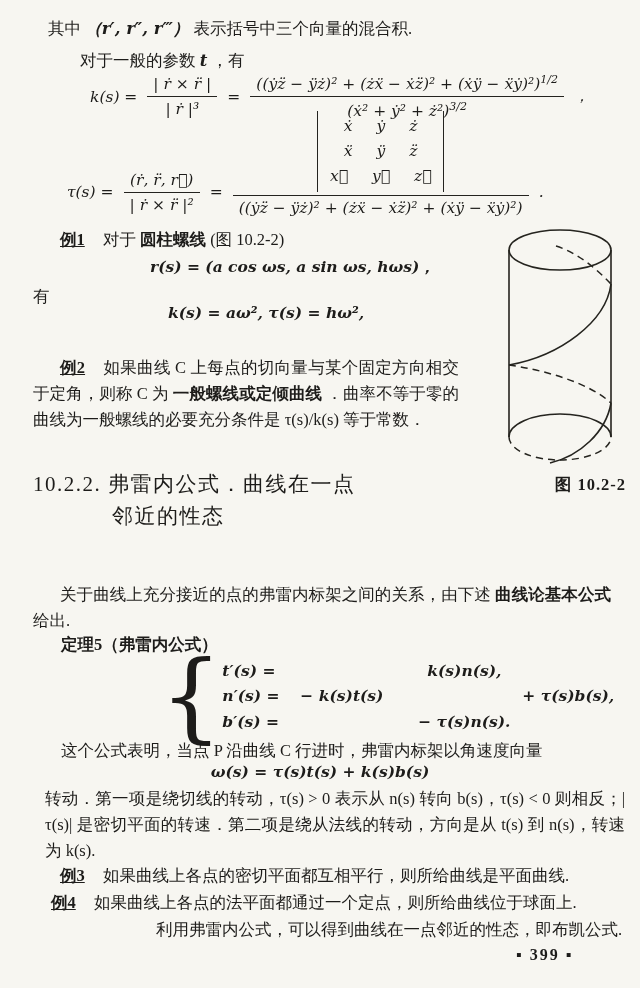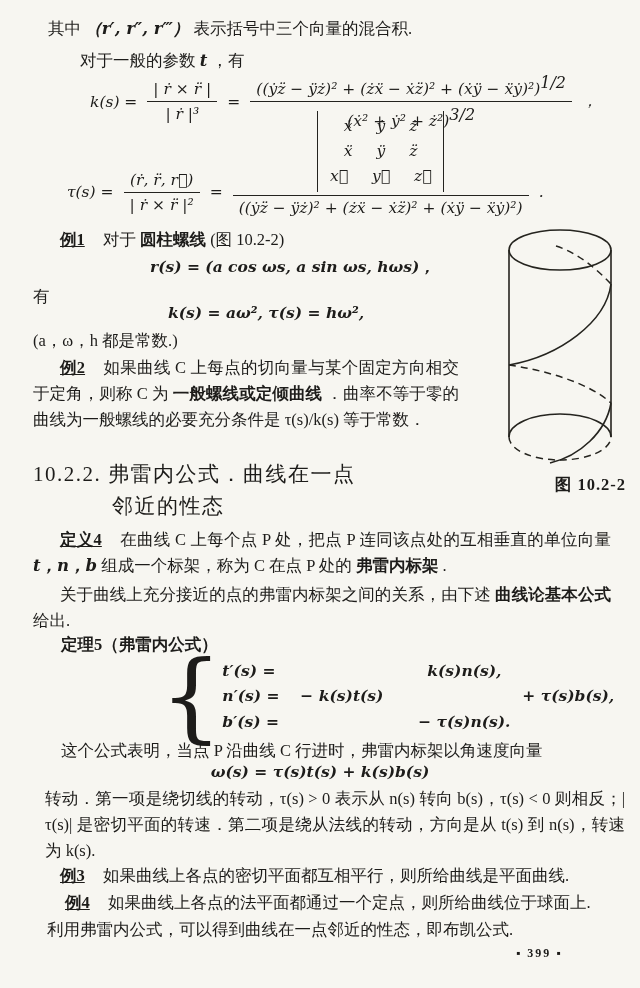--- a/index.html
+++ b/index.html
@@ -13,31 +13,31 @@
   .t  { font-size:16.5px; line-height:26px; }
   .just { text-align:justify; }
   .ind { text-indent:27px; }
   .b  { font-weight:700; }
   .mb { font-family:"DejaVu Serif",serif; font-style:italic; font-weight:600; }
   .frow { display:flex; align-items:center; font-size:15.5px; font-family:"DejaVu Serif",serif; font-style:italic; }
   .frow > * { margin:0 5px; }
   .frac { display:inline-flex; flex-direction:column; align-items:center; text-align:center; }
   .frac .num { padding:1px 6px 3px; border-bottom:1.5px solid #24231f; align-self:stretch; }
   .frac .den { padding:3px 6px 1px; }
-  sup.e { font-size:16px; font-style:italic;text-align:center; }
+  sup.e { font-size:11px; font-style:italic;text-align:center; }
   .det { display:inline-block; border-left:1.6px solid #24231f; border-right:1.6px solid #24231f; padding:3px 12px; }
   .det .dr { display:flex; gap:24px; justify-content:center; line-height:25px; }
-  .heading { font-size:21px; line-height:32px; letter-spacing:1.5px; font-weight:500; }
+  .heading { font-size:21px; line-height:32px; letter-spacing:1.5px; font-weight:500;margin-top:10px; }
   .brace { font-size:98px; line-height:80px; font-weight:300; font-family:"DejaVu Serif",serif; }
   .fgrid { display:grid; grid-template-columns:78px 106px 116px 128px; line-height:25.5px;
            font-size:15.5px; font-family:"DejaVu Serif",serif; font-style:italic; font-weight:600; }
   .fgrid .c2 { text-align:center; }
   .exlabel { font-weight:700; margin-right:14px;text-decoration:underline; }
   .cap { font-size:16.5px; font-weight:600; letter-spacing:1px; }
-  .pageno { font-size:12px; font-weight:700; letter-spacing:2px; }
+  .pageno { font-size:16px; font-weight:700; letter-spacing:2px; }
   .s { fill:none; stroke:#25241f; stroke-width:1.6; }
   .d { fill:none; stroke:#25241f; stroke-width:1.5; stroke-dasharray:7 5; }
 </style>
 </head>
 <body>
 
 <div class="page">
 
   <div class="abs t" style="left:48px; top:16px;">
     <span>其中</span>
@@ -98,21 +98,20 @@
 
   <div class="abs t" style="left:60px; top:227px;">
     <span class="exlabel">例1</span>
     <span>对于</span>
     <span class="b">圆柱螺线</span>
     <span>(图 10.2-2)</span>
   </div>
   <div class="abs mb" style="left:150px; top:257px; font-size:15.5px;">r(s) = (a cos ωs,  a sin ωs,  hωs)，</div>
   <div class="abs t" style="left:33px; top:284px;">有</div>
   <div class="abs mb" style="left:168px; top:303px; font-size:15.5px;text-align:right;">k(s) = aω²,  τ(s) = hω²,</div>
-  <div class="abs t" style="left:33px; top:328px;">(a，ω，h 都是常数.)</div>
 
   <div class="abs t just ind" style="left:33px; top:355px; width:426px;">
     <span class="exlabel">例2</span>
     <span>如果曲线 C 上每点的切向量与某个固定方向相交于定角，则称 C 为</span>
     <span class="b">一般螺线或定倾曲线</span>
     <span>．曲率不等于零的曲线为一般螺线的必要充分条件是 τ(s)/k(s) 等于常数．</span>
   </div>
 
   <div class="abs heading" style="left:33px; top:458px;">
     <span>10.2.2.</span>
@@ -128,28 +127,20 @@
       <path class="d" d="M 11 217 A 51 23 0 0 0 113 217"></path>
       <path class="s" d="M 11 217 A 51 23 0 0 1 113 217"></path>
       <path class="d" d="M 58 26 C 78 32 98 48 113 64"></path>
       <path class="s" d="M 113 64 C 108 102 62 136 11 145"></path>
       <path class="d" d="M 11 145 C 45 150 90 162 113 183"></path>
       <path class="s" d="M 113 183 C 108 212 82 236 52 243"></path>
     </svg>
     <div class="cap">图  10.2-2</div>
   </div>
 
-  <div class="abs t just ind" style="left:33px; top:527px; width:578px;">
-    <span class="exlabel">定义4</span>
-    <span>在曲线 C 上每个点 P 处，把点 P 连同该点处的互相垂直的单位向量</span>
-    <span class="mb">t，n，b</span>
-    <span>组成一个标架，称为 C 在点 P 处的</span>
-    <span class="b">弗雷内标架</span>
-    <span>.</span>
-  </div>
 
   <div class="abs t just ind" style="left:33px; top:582px; width:578px;">
     <span>关于曲线上充分接近的点的弗雷内标架之间的关系，由下述</span>
     <span class="b">曲线论基本公式</span>
     <span>给出.</span>
   </div>
 
   <div class="abs t b" style="left:61px; top:632px;">定理5（弗雷内公式）</div>
 
   <div class="abs" style="left:160px; top:656px; display:flex; align-items:center;">
@@ -171,21 +162,21 @@
   </div>
 
   <div class="abs t" style="left:61px; top:738px;">这个公式表明，当点 P 沿曲线 C 行进时，弗雷内标架以角速度向量</div>
   <div class="abs mb" style="left:0; top:762px; width:640px; text-align:center; font-size:15.5px;">ω(s) = τ(s)t(s) + k(s)b(s)</div>
   <div class="abs t just" style="left:33px; top:786px; width:580px;margin-left:12px;">转动．第一项是绕切线的转动，τ(s) &gt; 0 表示从 n(s) 转向 b(s)，τ(s) &lt; 0 则相反；|τ(s)| 是密切平面的转速．第二项是绕从法线的转动，方向是从 t(s) 到 n(s)，转速为 k(s).</div>
 
   <div class="abs t ind" style="left:33px; top:863px; width:580px;">
     <span class="exlabel">例3</span>
     <span>如果曲线上各点的密切平面都互相平行，则所给曲线是平面曲线.</span>
   </div>
-  <div class="abs t ind" style="left:38px; top:890px; width:580px;">
+  <div class="abs t ind" style="left:24px; top:890px; width:580px;">
     <span class="exlabel">例4</span>
     <span>如果曲线上各点的法平面都通过一个定点，则所给曲线位于球面上.</span>
   </div>
-  <div class="abs t ind" style="left:20px; top:917px; width:580px;">利用弗雷内公式，可以得到曲线在一点邻近的性态，即布凯公式.</div>
+  <div class="abs t ind" style="left:42px; top:917px; width:580px;text-align:right;">利用弗雷内公式，可以得到曲线在一点邻近的性态，即布凯公式.</div>
 
   <div class="abs pageno" style="left:516px; top:946px;">▪ 399 ▪</div>
 
 </div>
 
 </body></html>

